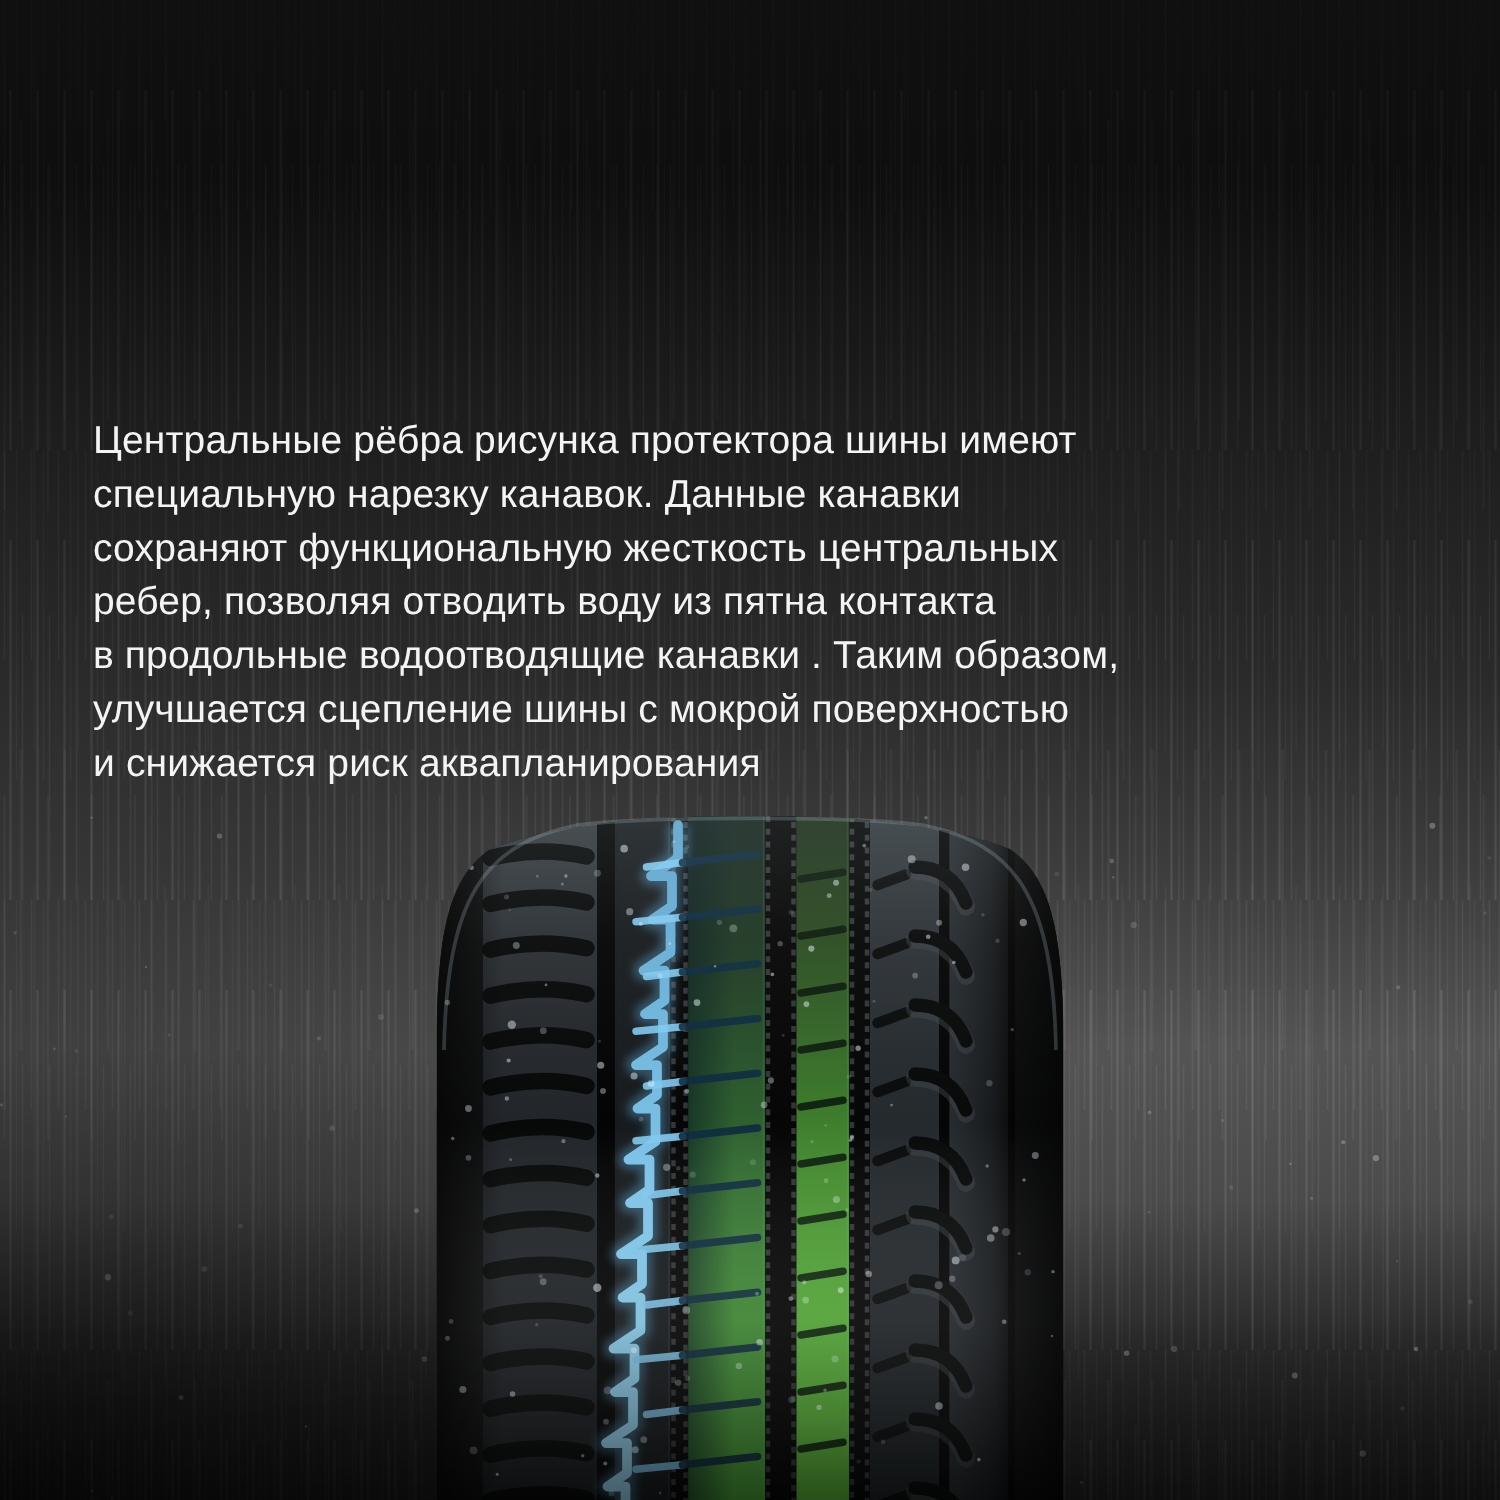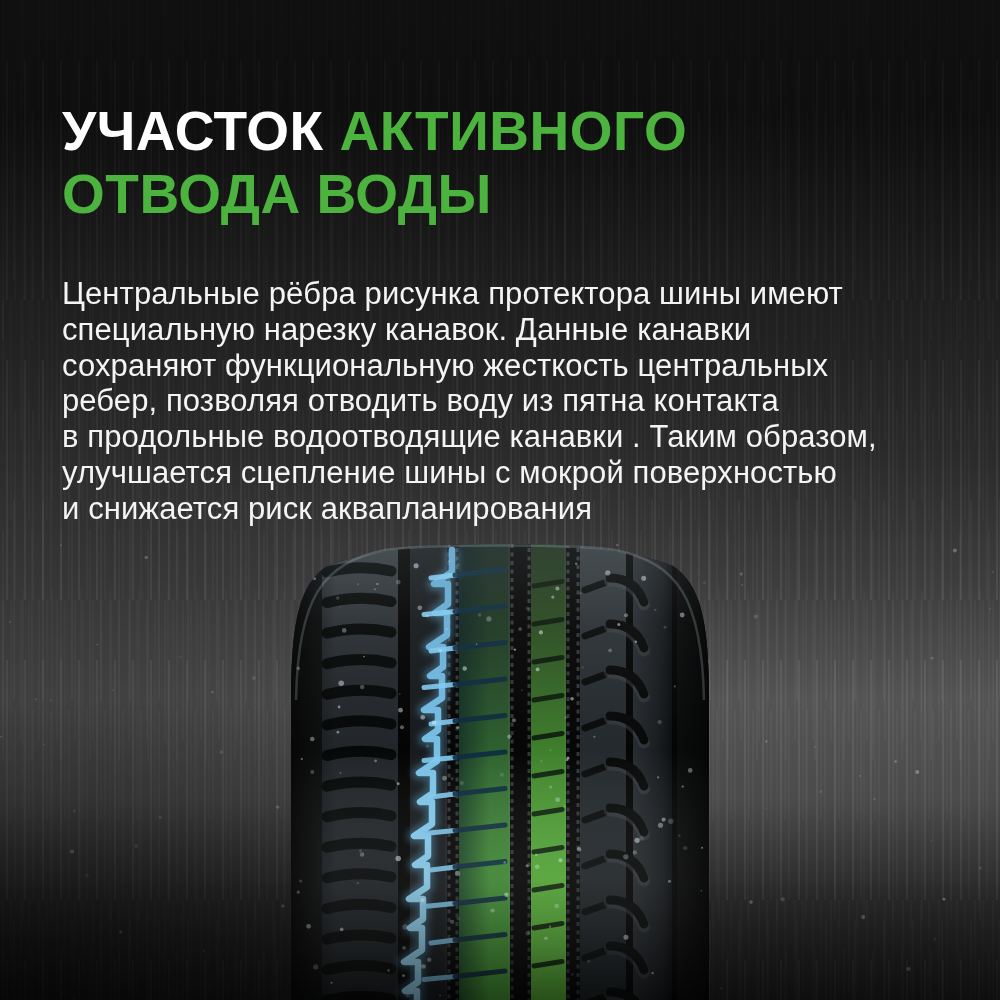--- a/index.html
+++ b/index.html
@@ -11,21 +11,21 @@
   #scene{position:absolute;inset:0;display:block;}
   .content{position:absolute;inset:0;z-index:2;pointer-events:none;}
   h1.title{
     position:absolute;left:62px;top:100px;margin:0;
     font-size:55px;line-height:63px;font-weight:700;letter-spacing:.5px;
     color:#ffffff;text-transform:uppercase;white-space:pre-line;
   }
   h1.title .green{color:var(--accent,#4cb43e);white-space:pre-line;}
   p.lead{
     position:absolute;left:62px;top:276px;margin:0;width:930px;
-    font-size:31px;line-height:35.8px;font-weight:400;letter-spacing:.1px;
+    font-size:26px;line-height:35.8px;font-weight:400;letter-spacing:.1px;
     color:#f4f4f4;white-space:pre-line;
   }
 </style>
 </head>
 <body>
 
 <svg id="scene" width="1000" height="1000" viewBox="0 0 1000 1000" xmlns="http://www.w3.org/2000/svg">
   <defs>
     <linearGradient id="bgV" x1="0" y1="0" x2="0" y2="1">
       <stop offset="0" stop-color="#101010"></stop>
@@ -510,22 +510,20 @@
         <circle cx="537.1" cy="866.7" r="2.25" fill="#e8f4fa" fill-opacity="0.30"></circle>
         <circle cx="550.0" cy="926.8" r="1.20" fill="#e8f4fa" fill-opacity="0.37"></circle>
       </g>
   </g>
 
   <path d="M296,700 C298,598 322,563 385,550 C430,544 570,544 615,550 C678,563 702,598 704,700" fill="none" stroke="#bcd4dc" stroke-opacity=".22" stroke-width="2.5"></path>
   <rect x="0" y="880" width="1000" height="120" fill="url(#vigB)"></rect>
 </svg>
 
 <div class="content">
-  <h1 class="title"><span>УЧАСТОК</span> <span class="green">АКТИВНОГО
-ОТВОДА ВОДЫ</span></h1>
   <p class="lead">Центральные рёбра рисунка протектора шины имеют
 специальную нарезку канавок. Данные канавки
 сохраняют функциональную жесткость центральных
 ребер, позволяя отводить воду из пятна контакта
 в продольные водоотводящие канавки . Таким образом,
 улучшается сцепление шины с мокрой поверхностью
 и снижается риск аквапланирования</p>
 </div>
 
 </body></html>

